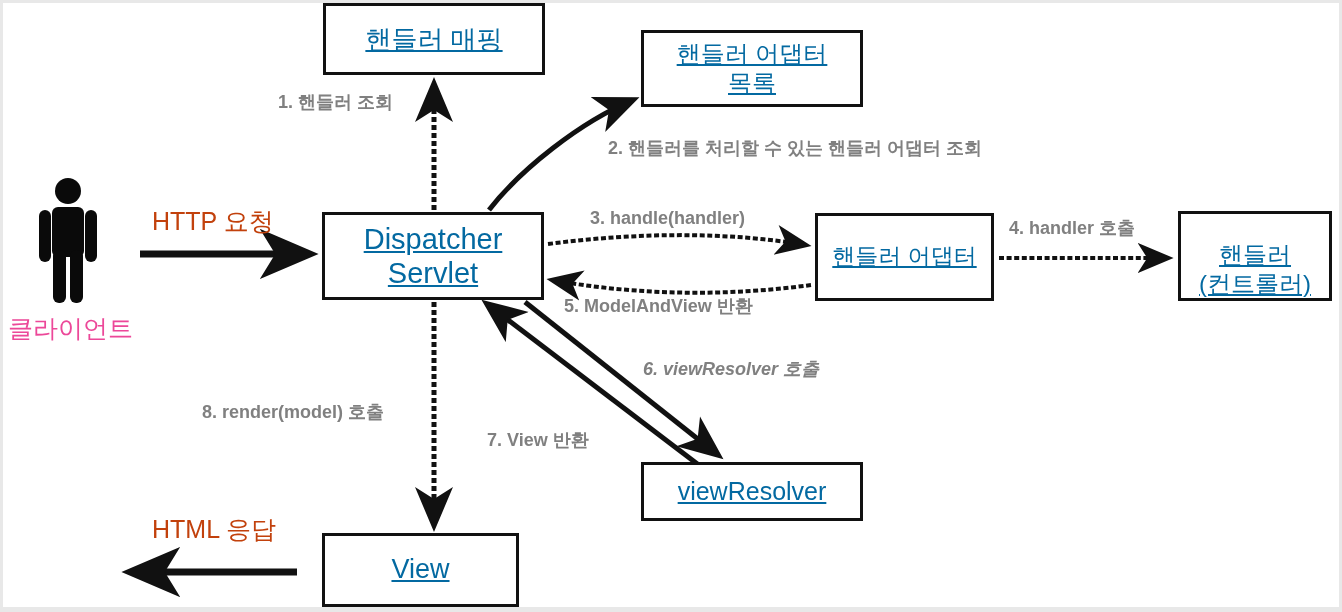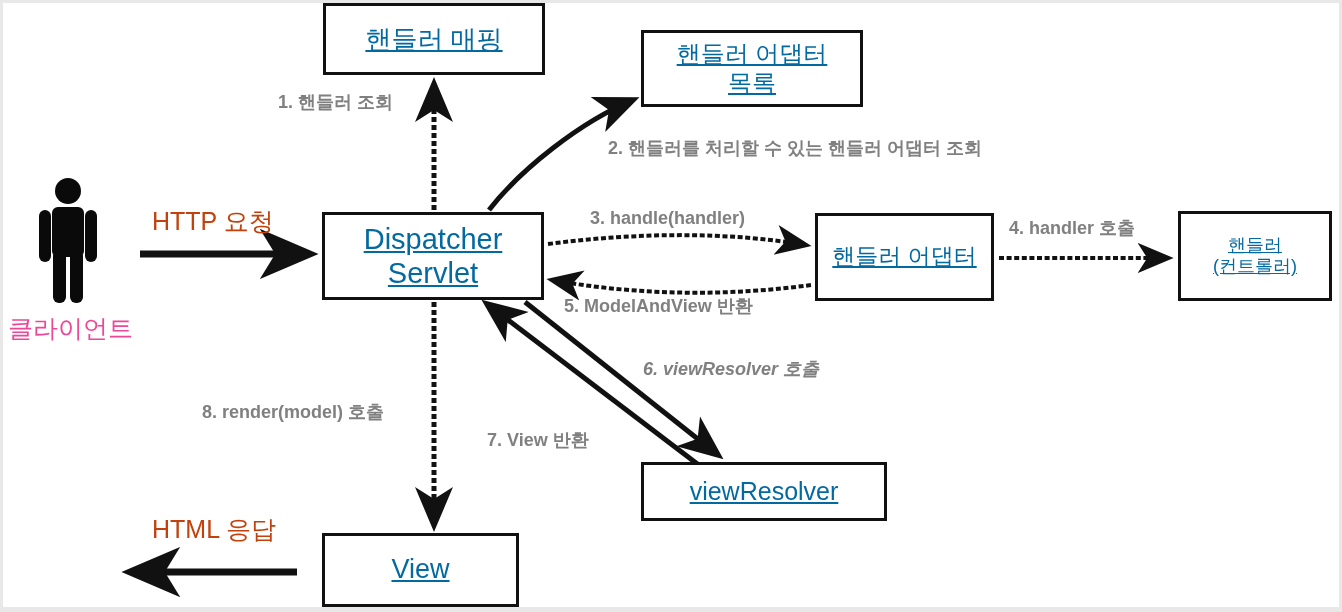--- a/index.html
+++ b/index.html
@@ -36,22 +36,22 @@
     z-index:5;
     text-decoration:underline;
   }
   .node .txt{display:block;width:100%;white-space:pre-line;}
 
   
   #node-handler-mapping{left:323px;top:3px;width:222px;height:72px;font-size:26px;}
   #node-adapter-list{left:641px;top:30px;width:222px;height:77px;font-size:24px;}
   #node-dispatcher{left:322px;top:212px;width:222px;height:88px;font-size:29px;}
   #node-handler-adapter{left:815px;top:213px;width:179px;height:88px;font-size:23px;}
-  #node-controller{left:1178px;top:211px;width:154px;height:90px;font-size:18px;}
-  #node-view-resolver{left:641px;top:462px;width:246px;height:59px;font-size:25px;}
+  #node-controller{left:1178px;top:211px;width:154px;height:90px;font-size:24px;align-items:flex-end;}
+  #node-view-resolver{left:641px;top:462px;width:222px;height:59px;font-size:25px;}
   #node-view{left:322px;top:533px;width:197px;height:74px;font-size:27px;}
 
   
   .label{
     position:absolute;
     color:#808080;
     font-weight:bold;
     font-size:18px;
     white-space:nowrap;
     z-index:6;

